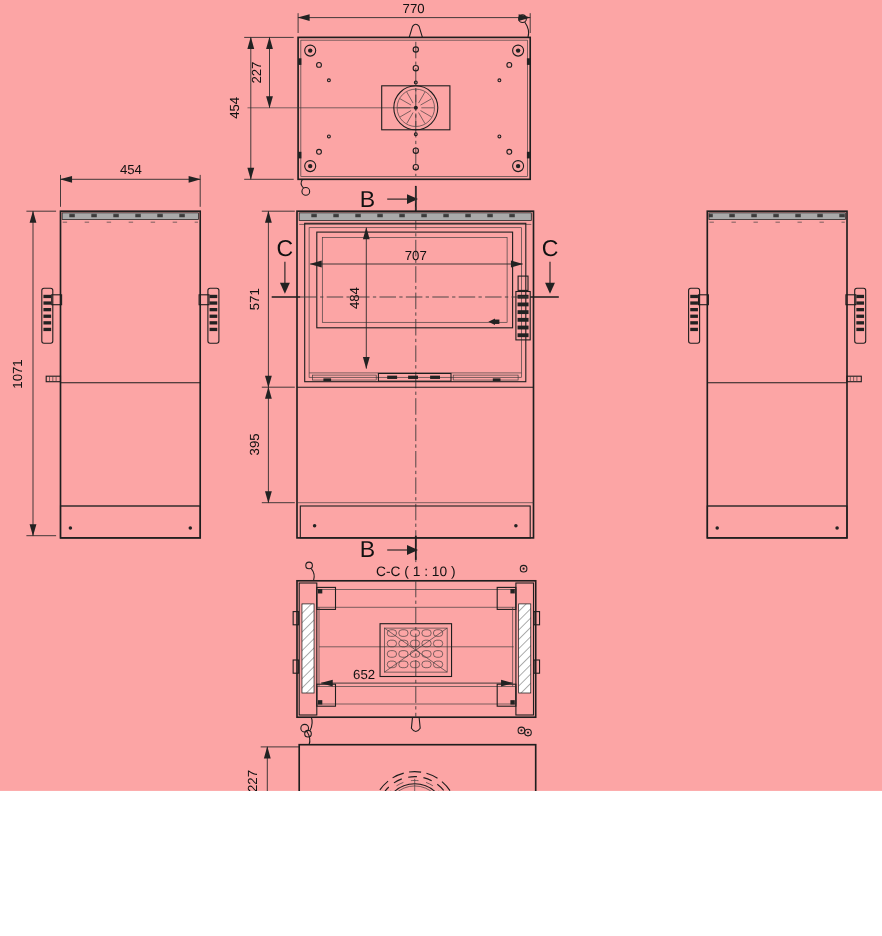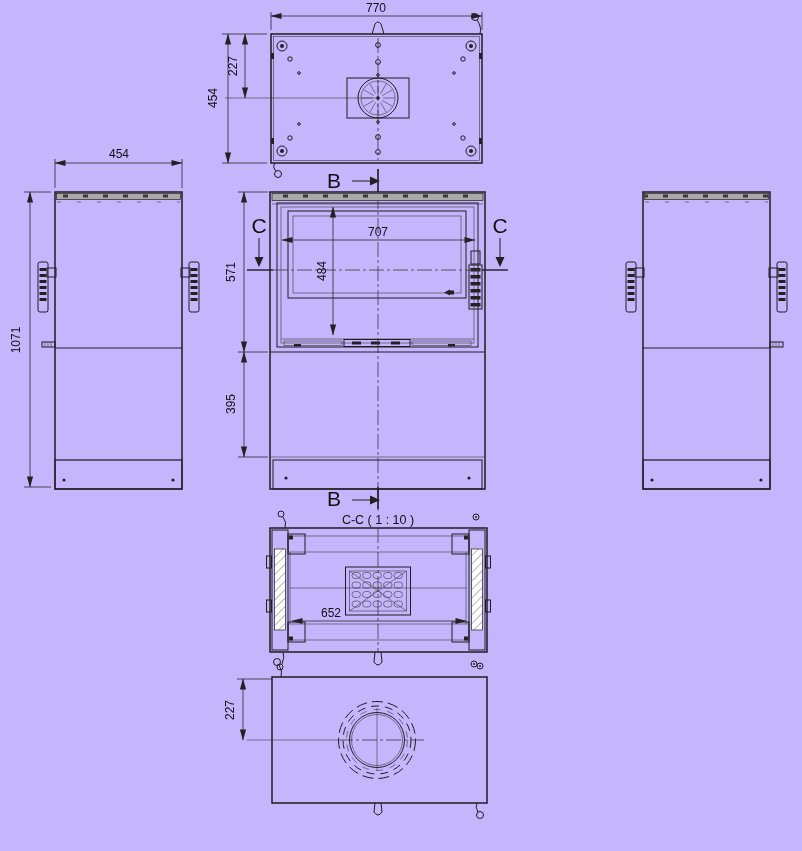--- a/index.html
+++ b/index.html
@@ -1,16 +1,16 @@
 <!DOCTYPE html>
 <html><head>
 <meta charset="utf-8">
 <style>
   html,body{margin:0;padding:0;background:#ffffff;}
-  .canvas{position:relative;width:802px;height:851px;background:#c4b5fd;font-family:"Liberation Sans",sans-serif;}
+  .canvas{position:relative;width:802px;height:719px;background:#fca5a5;font-family:"Liberation Sans",sans-serif;}
   svg{display:block;}
   .ln{stroke:#1e1e1e;fill:none;stroke-width:1.5;}
   .md{stroke:#1e1e1e;fill:none;stroke-width:1;}
   .th{stroke:#3a3a3a;fill:none;stroke-width:0.6;}
   .dim{stroke:#2a2a2a;fill:none;stroke-width:0.8;}
   .ctr{stroke:#3a3a3a;fill:none;stroke-width:0.8;stroke-dasharray:15 3 3 3;}
   .hatchln{stroke:#2a2a2a;stroke-width:0.7;}
   .dimtxt{font-size:12px;fill:#111;text-anchor:middle;}
   .mktxt{font-size:21px;fill:#111;text-anchor:middle;}
   .lbltxt{font-size:12.5px;fill:#111;text-anchor:middle;}

